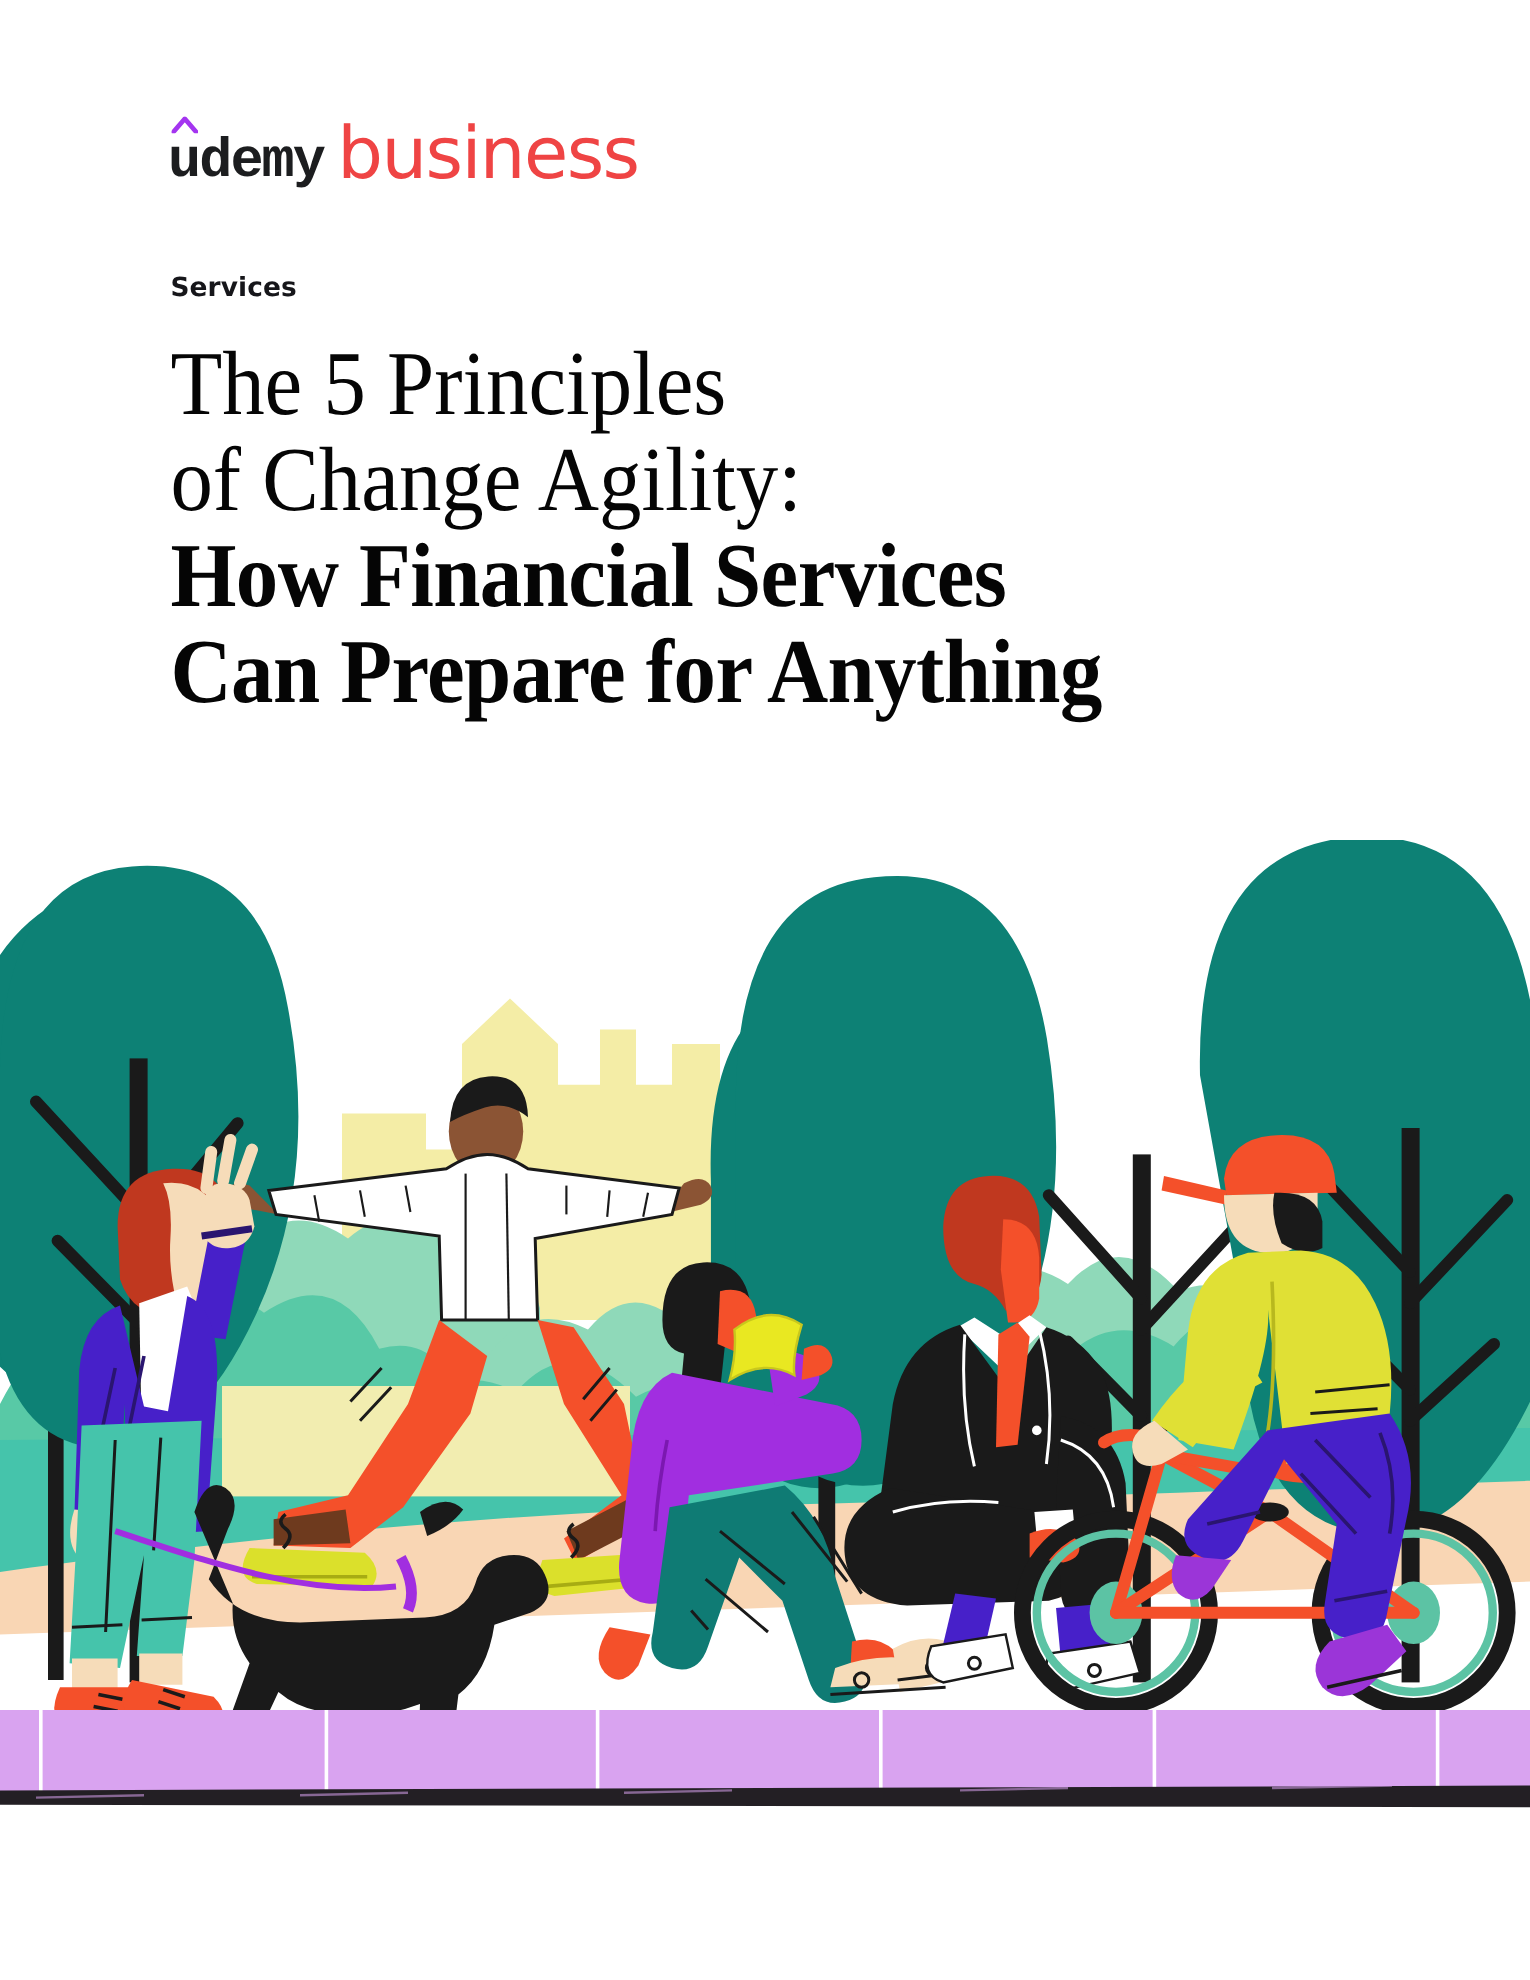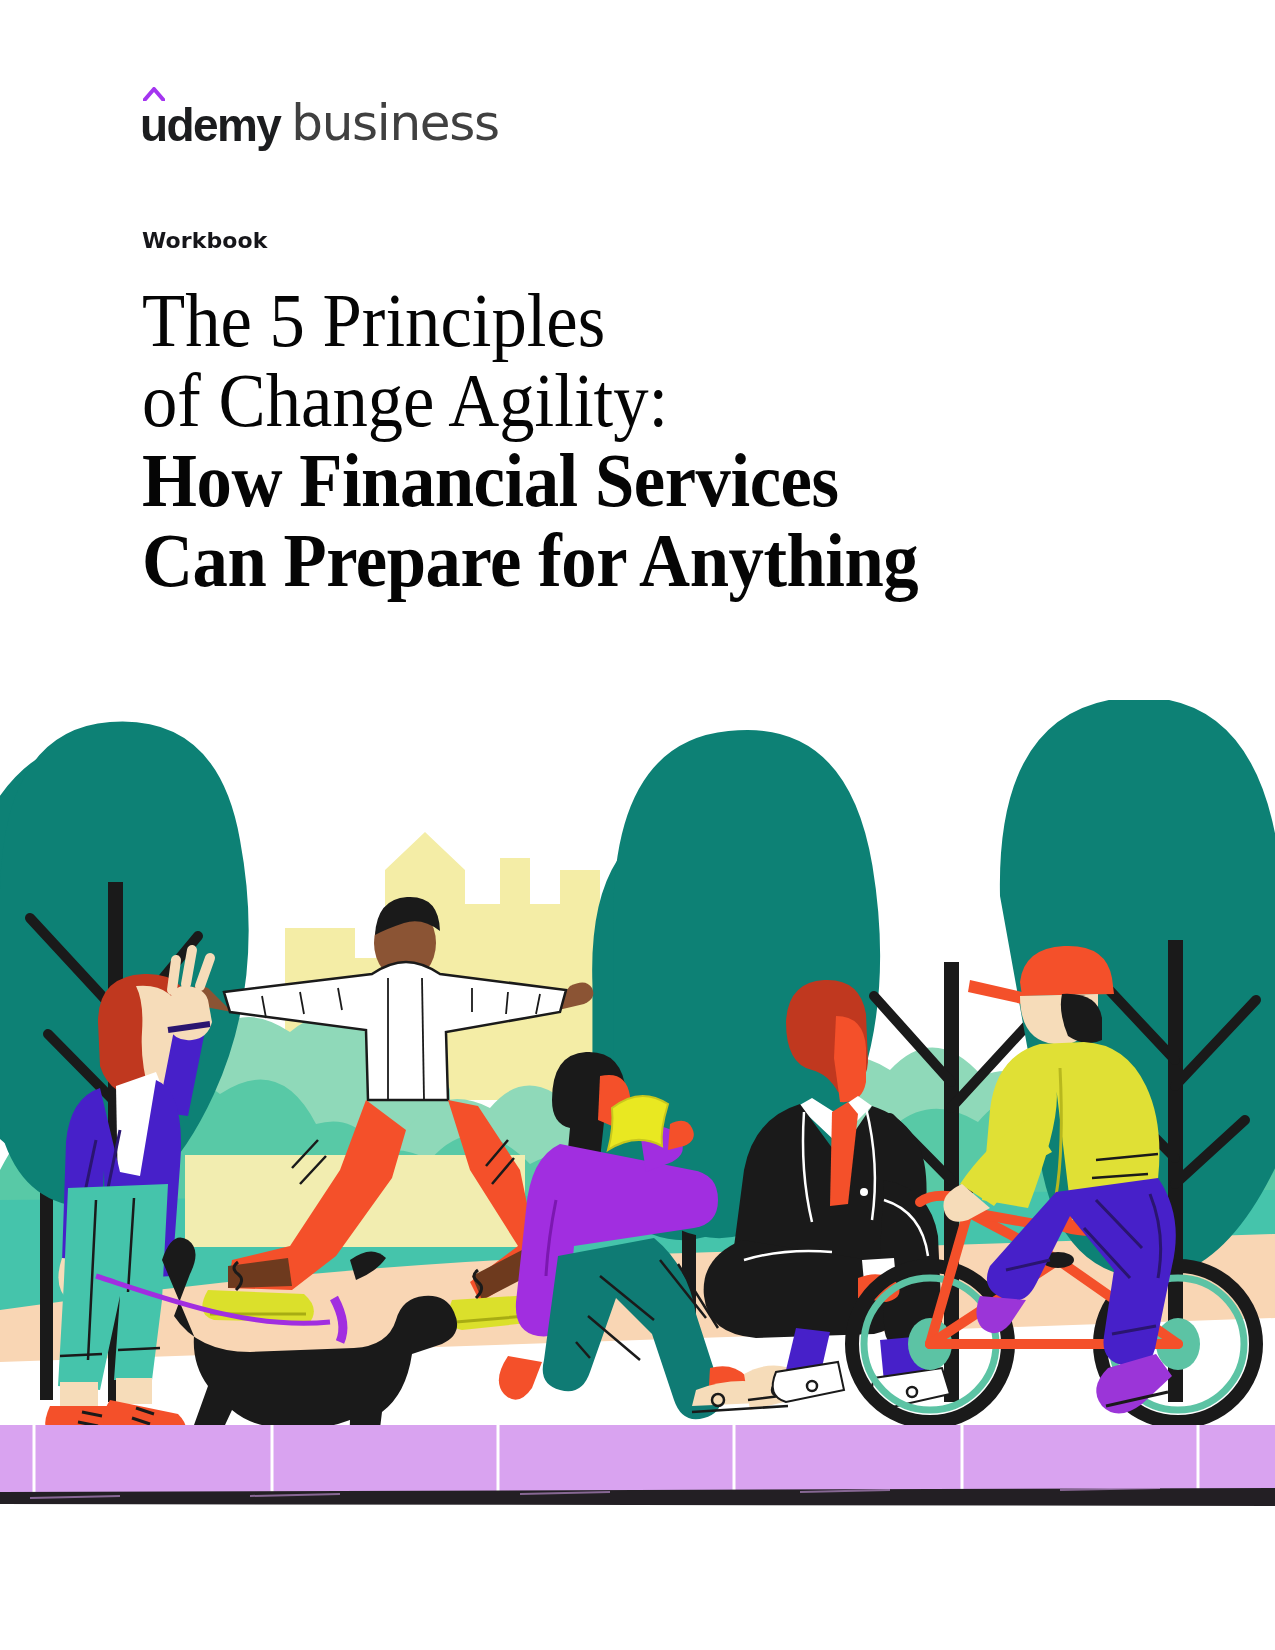--- a/index.html
+++ b/index.html
@@ -11,38 +11,38 @@
     overflow:hidden;
   }
 
   
   .logo-wrap{
     position:absolute; left:140px; top:98px;
     display:flex; align-items:flex-end; gap:11px;
   }
   .logo-udemy{
     position:relative;
-    font-family:Liberation Sans, sans-serif;
+    font-family:Liberation Mono, monospace;
     font-weight:700;
     font-size:46px;
     letter-spacing:-1.6px;
     color:#1c1d1f;
     line-height:1;
   }
   .logo-caret{
     position:absolute;
     left:3px; top:-15px;
     width:22px; height:14px;
   }
   .logo-business{
     font-family:"DejaVu Sans", sans-serif;
     font-weight:400;
-    font-size:50px;
+    font-size:60px;
     letter-spacing:-1.3px;
-    color:#404040;
+    color:#ef4444;
     line-height:1;
   }
 
   
   .eyebrow{
     position:absolute; left:142px; top:228px;
     font-family:"DejaVu Sans", sans-serif;
     font-weight:700;
     font-size:22px;
     letter-spacing:0.1px;
@@ -81,21 +81,21 @@
 <div class="logo-wrap">
   <span class="logo-udemy">
     <svg class="logo-caret" viewBox="0 0 22 14">
       <path d="M1.5 13 L11 2 L20.5 13" fill="none" stroke="#a435f0" stroke-width="4" stroke-linecap="round" stroke-linejoin="round"></path>
     </svg>
     <span>udemy</span>
   </span>
   <span class="logo-business">business</span>
 </div>
 
-<div class="eyebrow">Workbook</div>
+<div class="eyebrow">Services</div>
 
 <div class="title">
   <div class="title-line reg">The 5 Principles</div>
   <div class="title-line reg">of Change Agility:</div>
   <div class="title-line bold">How Financial Services</div>
   <div class="title-line bold">Can Prepare for Anything</div>
 </div>
 
 <div class="illo">
 <svg viewBox="0 0 1275 810" xmlns="http://www.w3.org/2000/svg">

